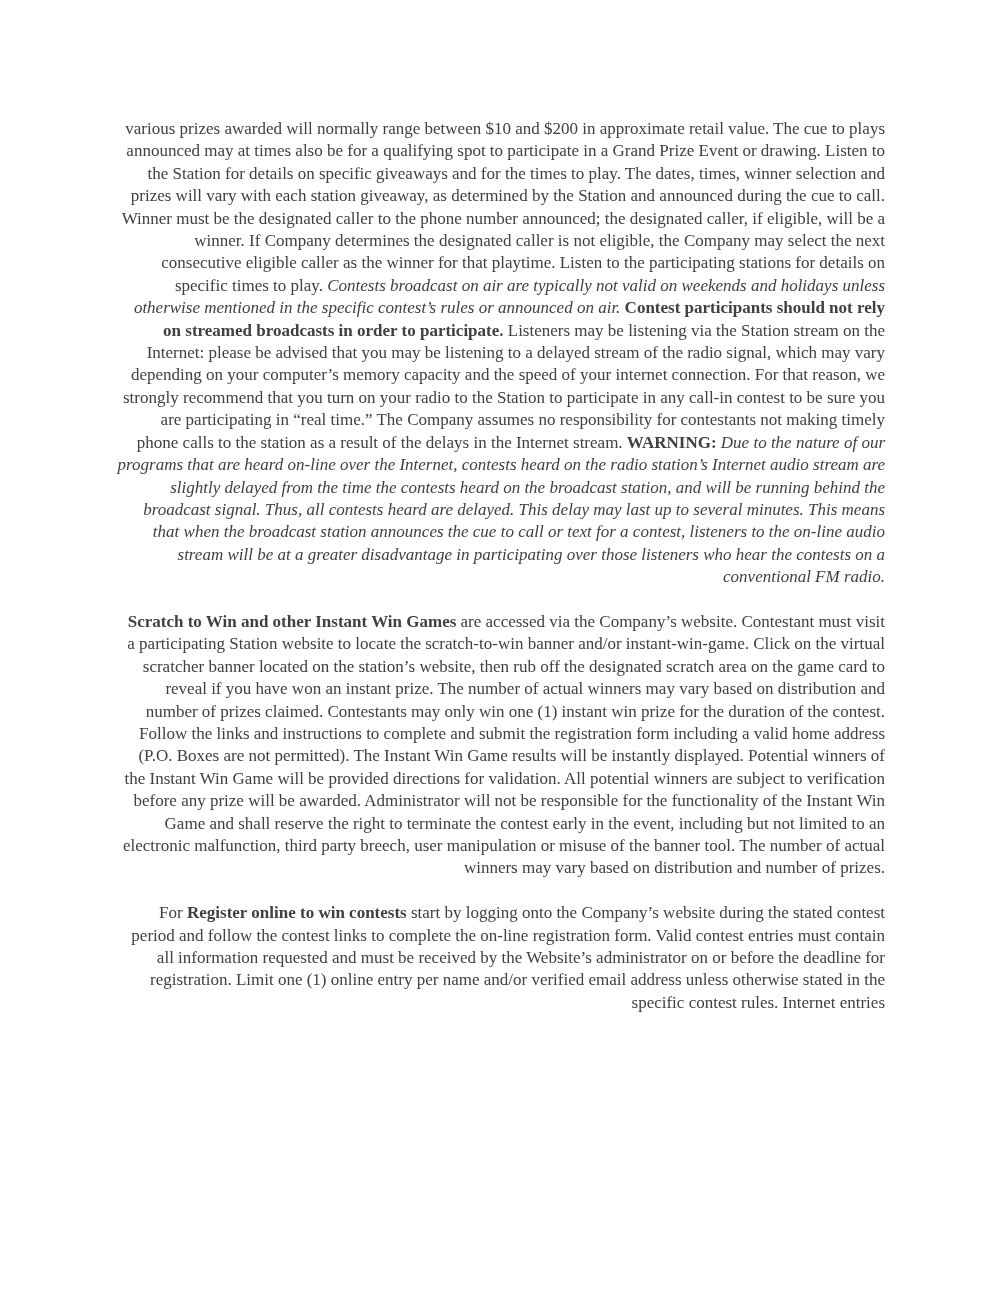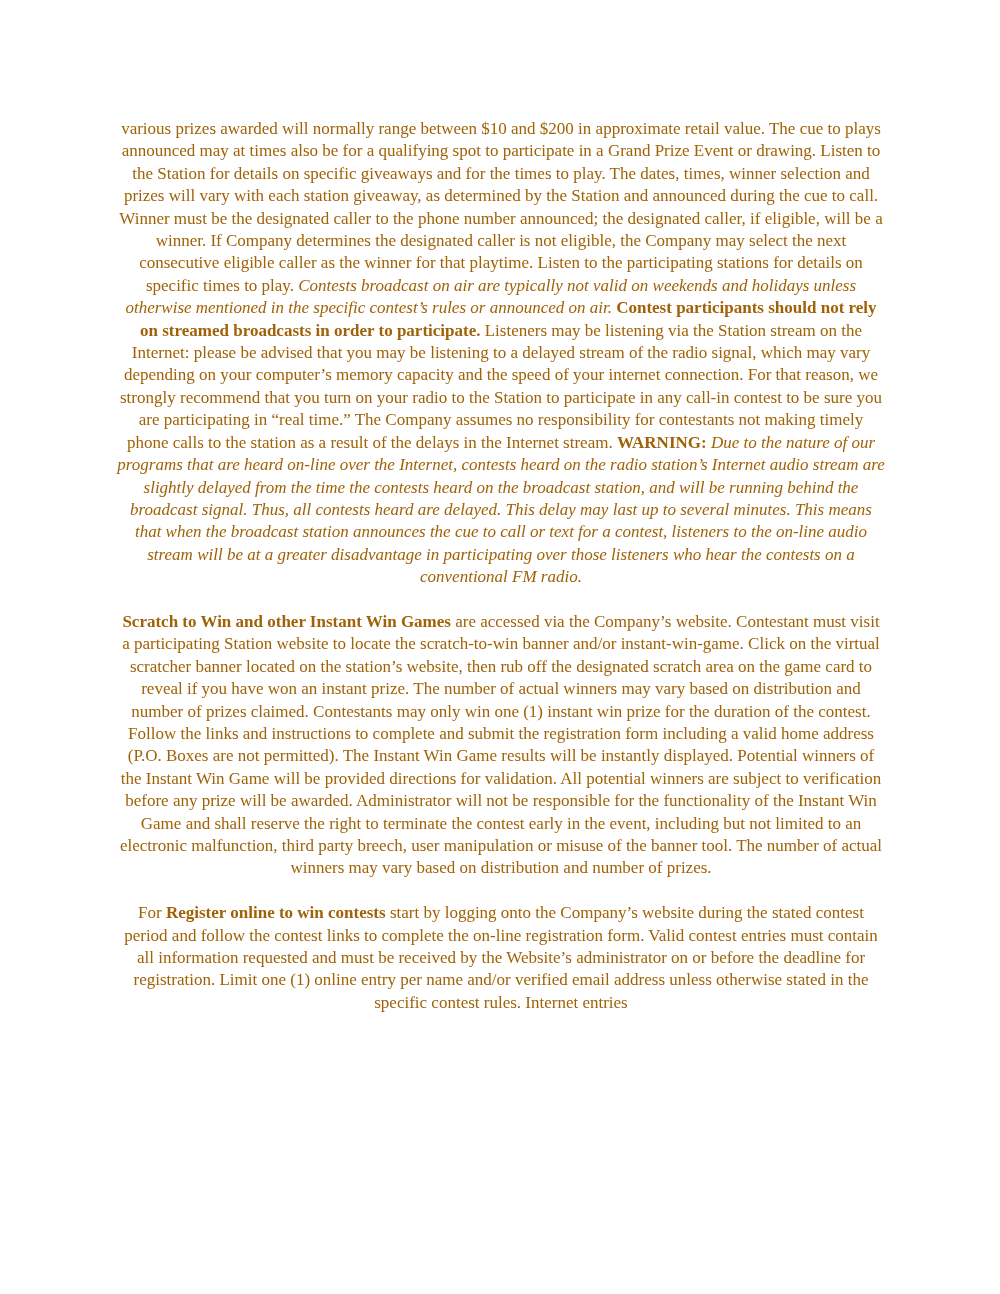--- a/index.html
+++ b/index.html
@@ -16,22 +16,22 @@
     overflow: hidden;
   }
   .text-block {
     position: absolute;
     left: 117px;
     top: 118px;
     width: 768px;
     font-family: "Liberation Serif", "DejaVu Serif", serif;
     font-size: 17px;
     line-height: 22.4px;
-    color: #a16207;
-    text-align: center;
+    color: #404040;
+    text-align: right;
   }
   .para {
     margin: 0 0 22.4px 0;
     padding: 0;
   }
   .para:last-child {
     margin-bottom: 8px;
   }
   .run.normal { font-weight: normal; font-style: normal; }
   .run.bold { font-weight: bold; font-style: normal; }

